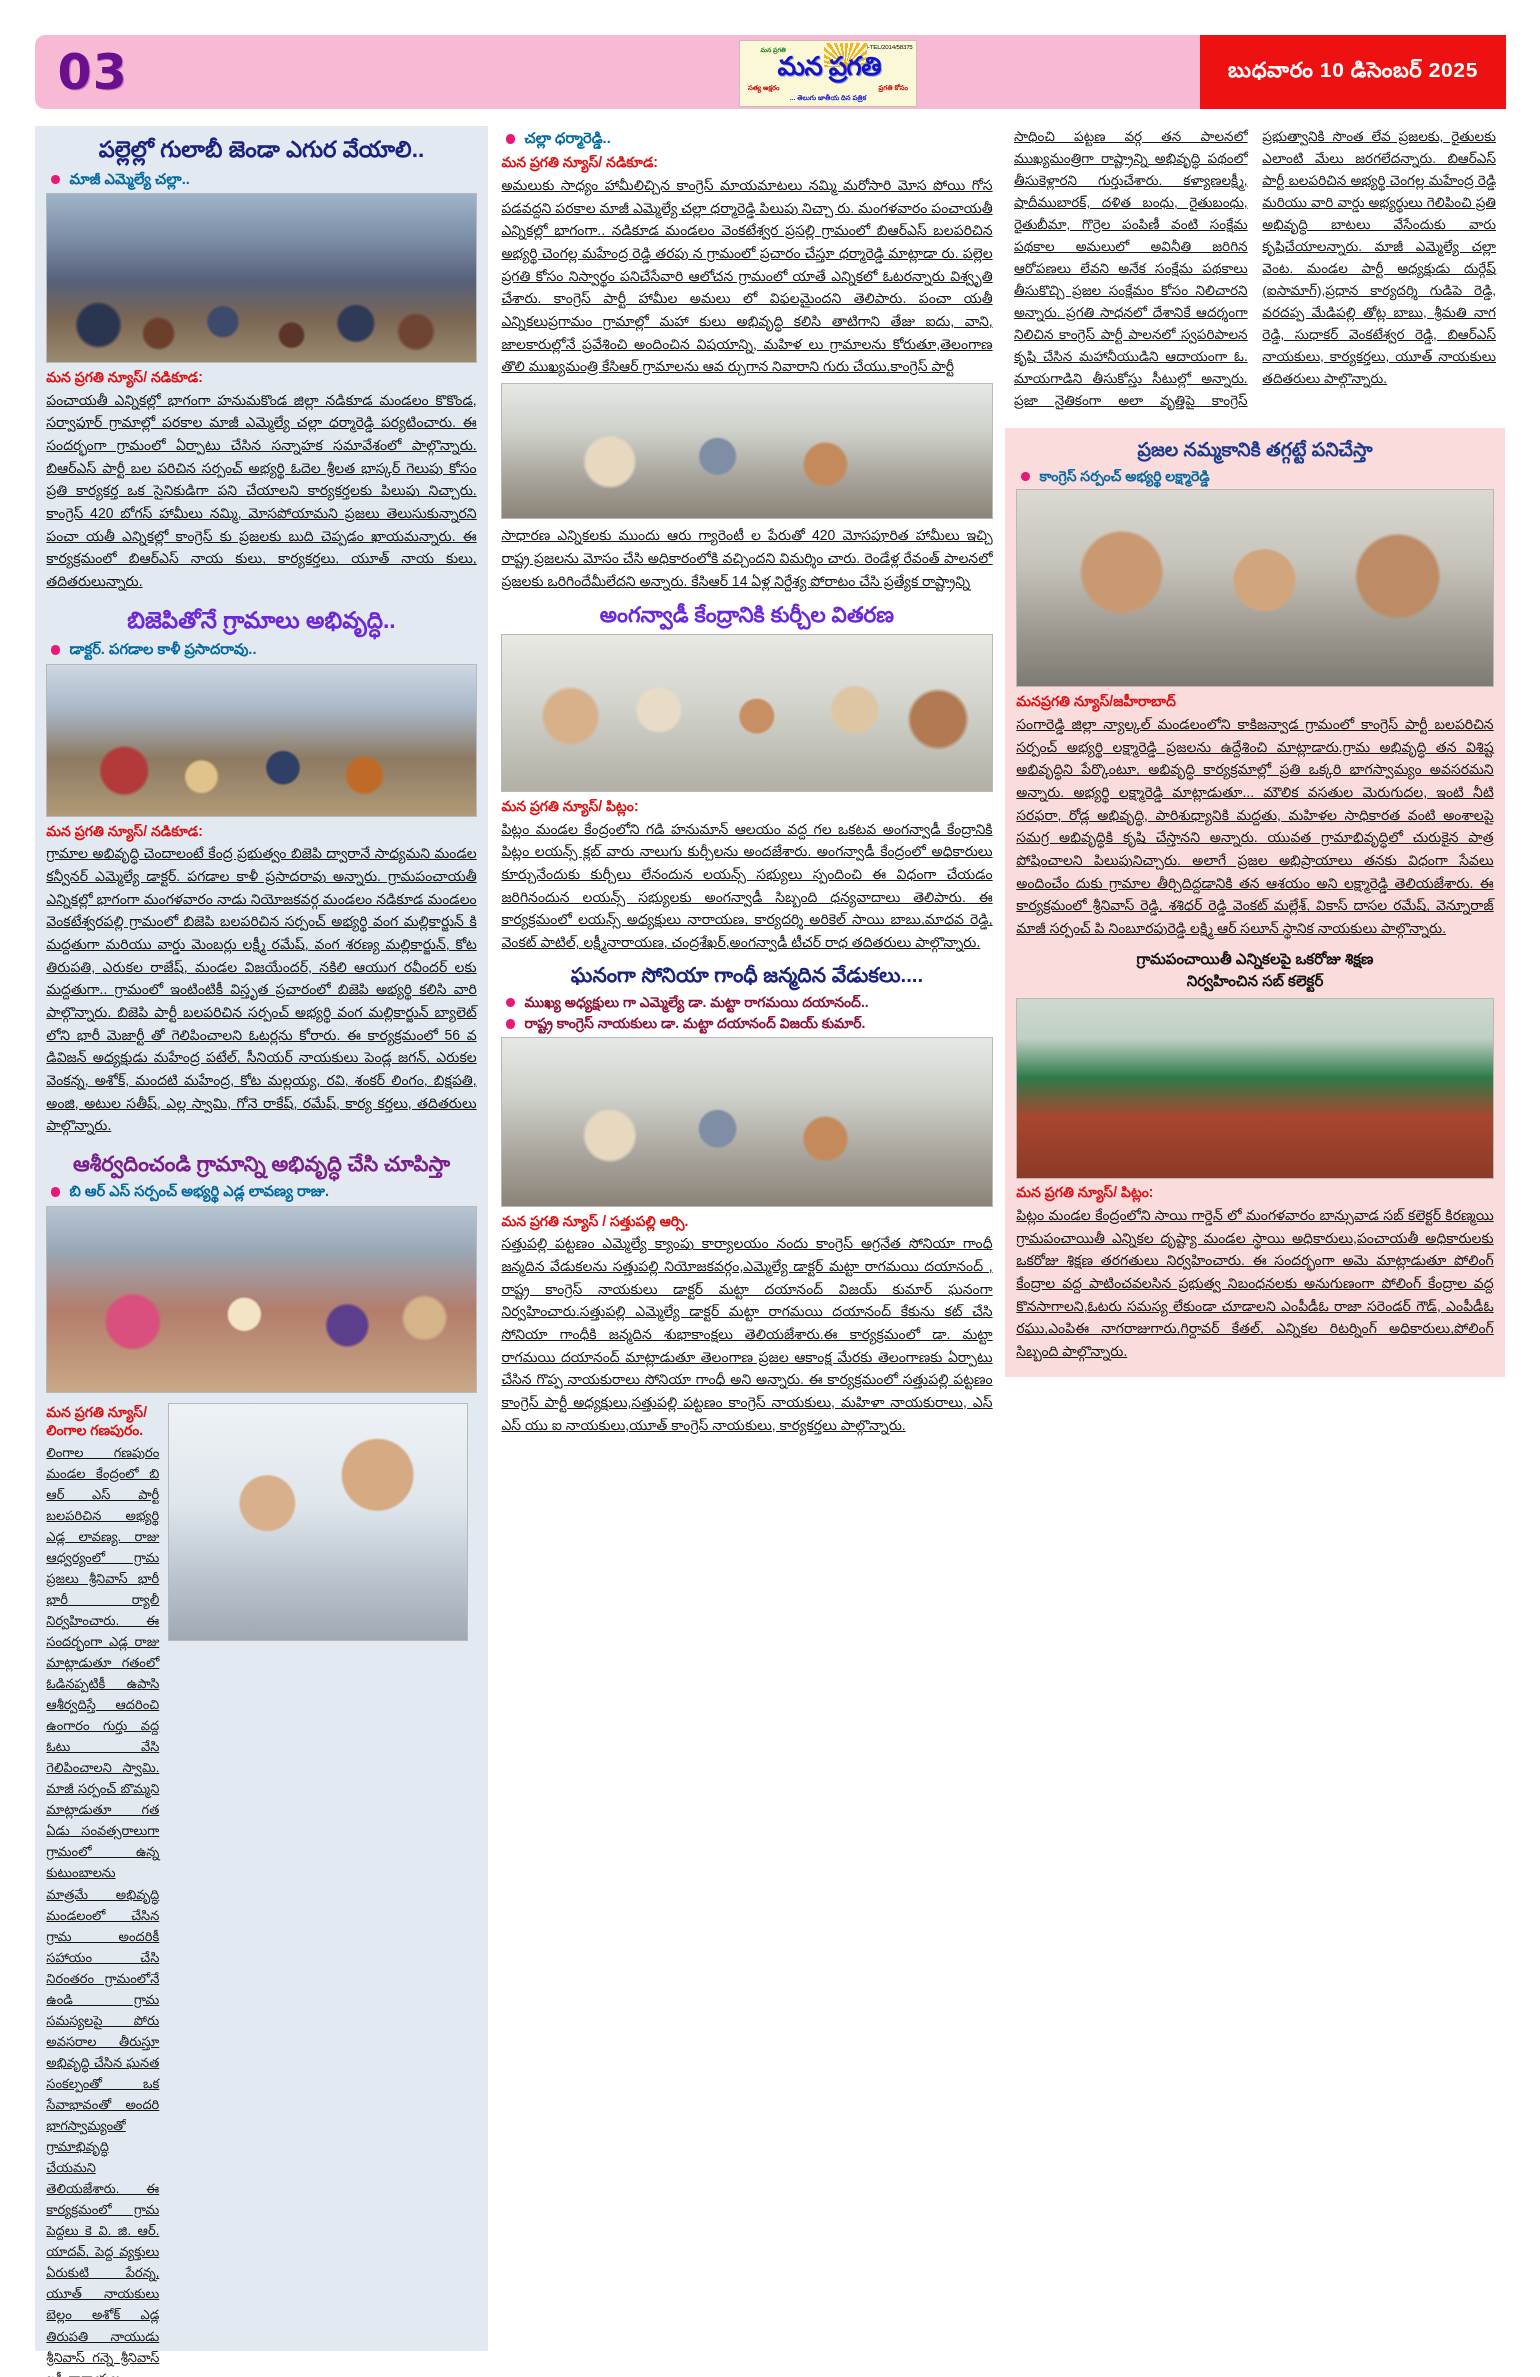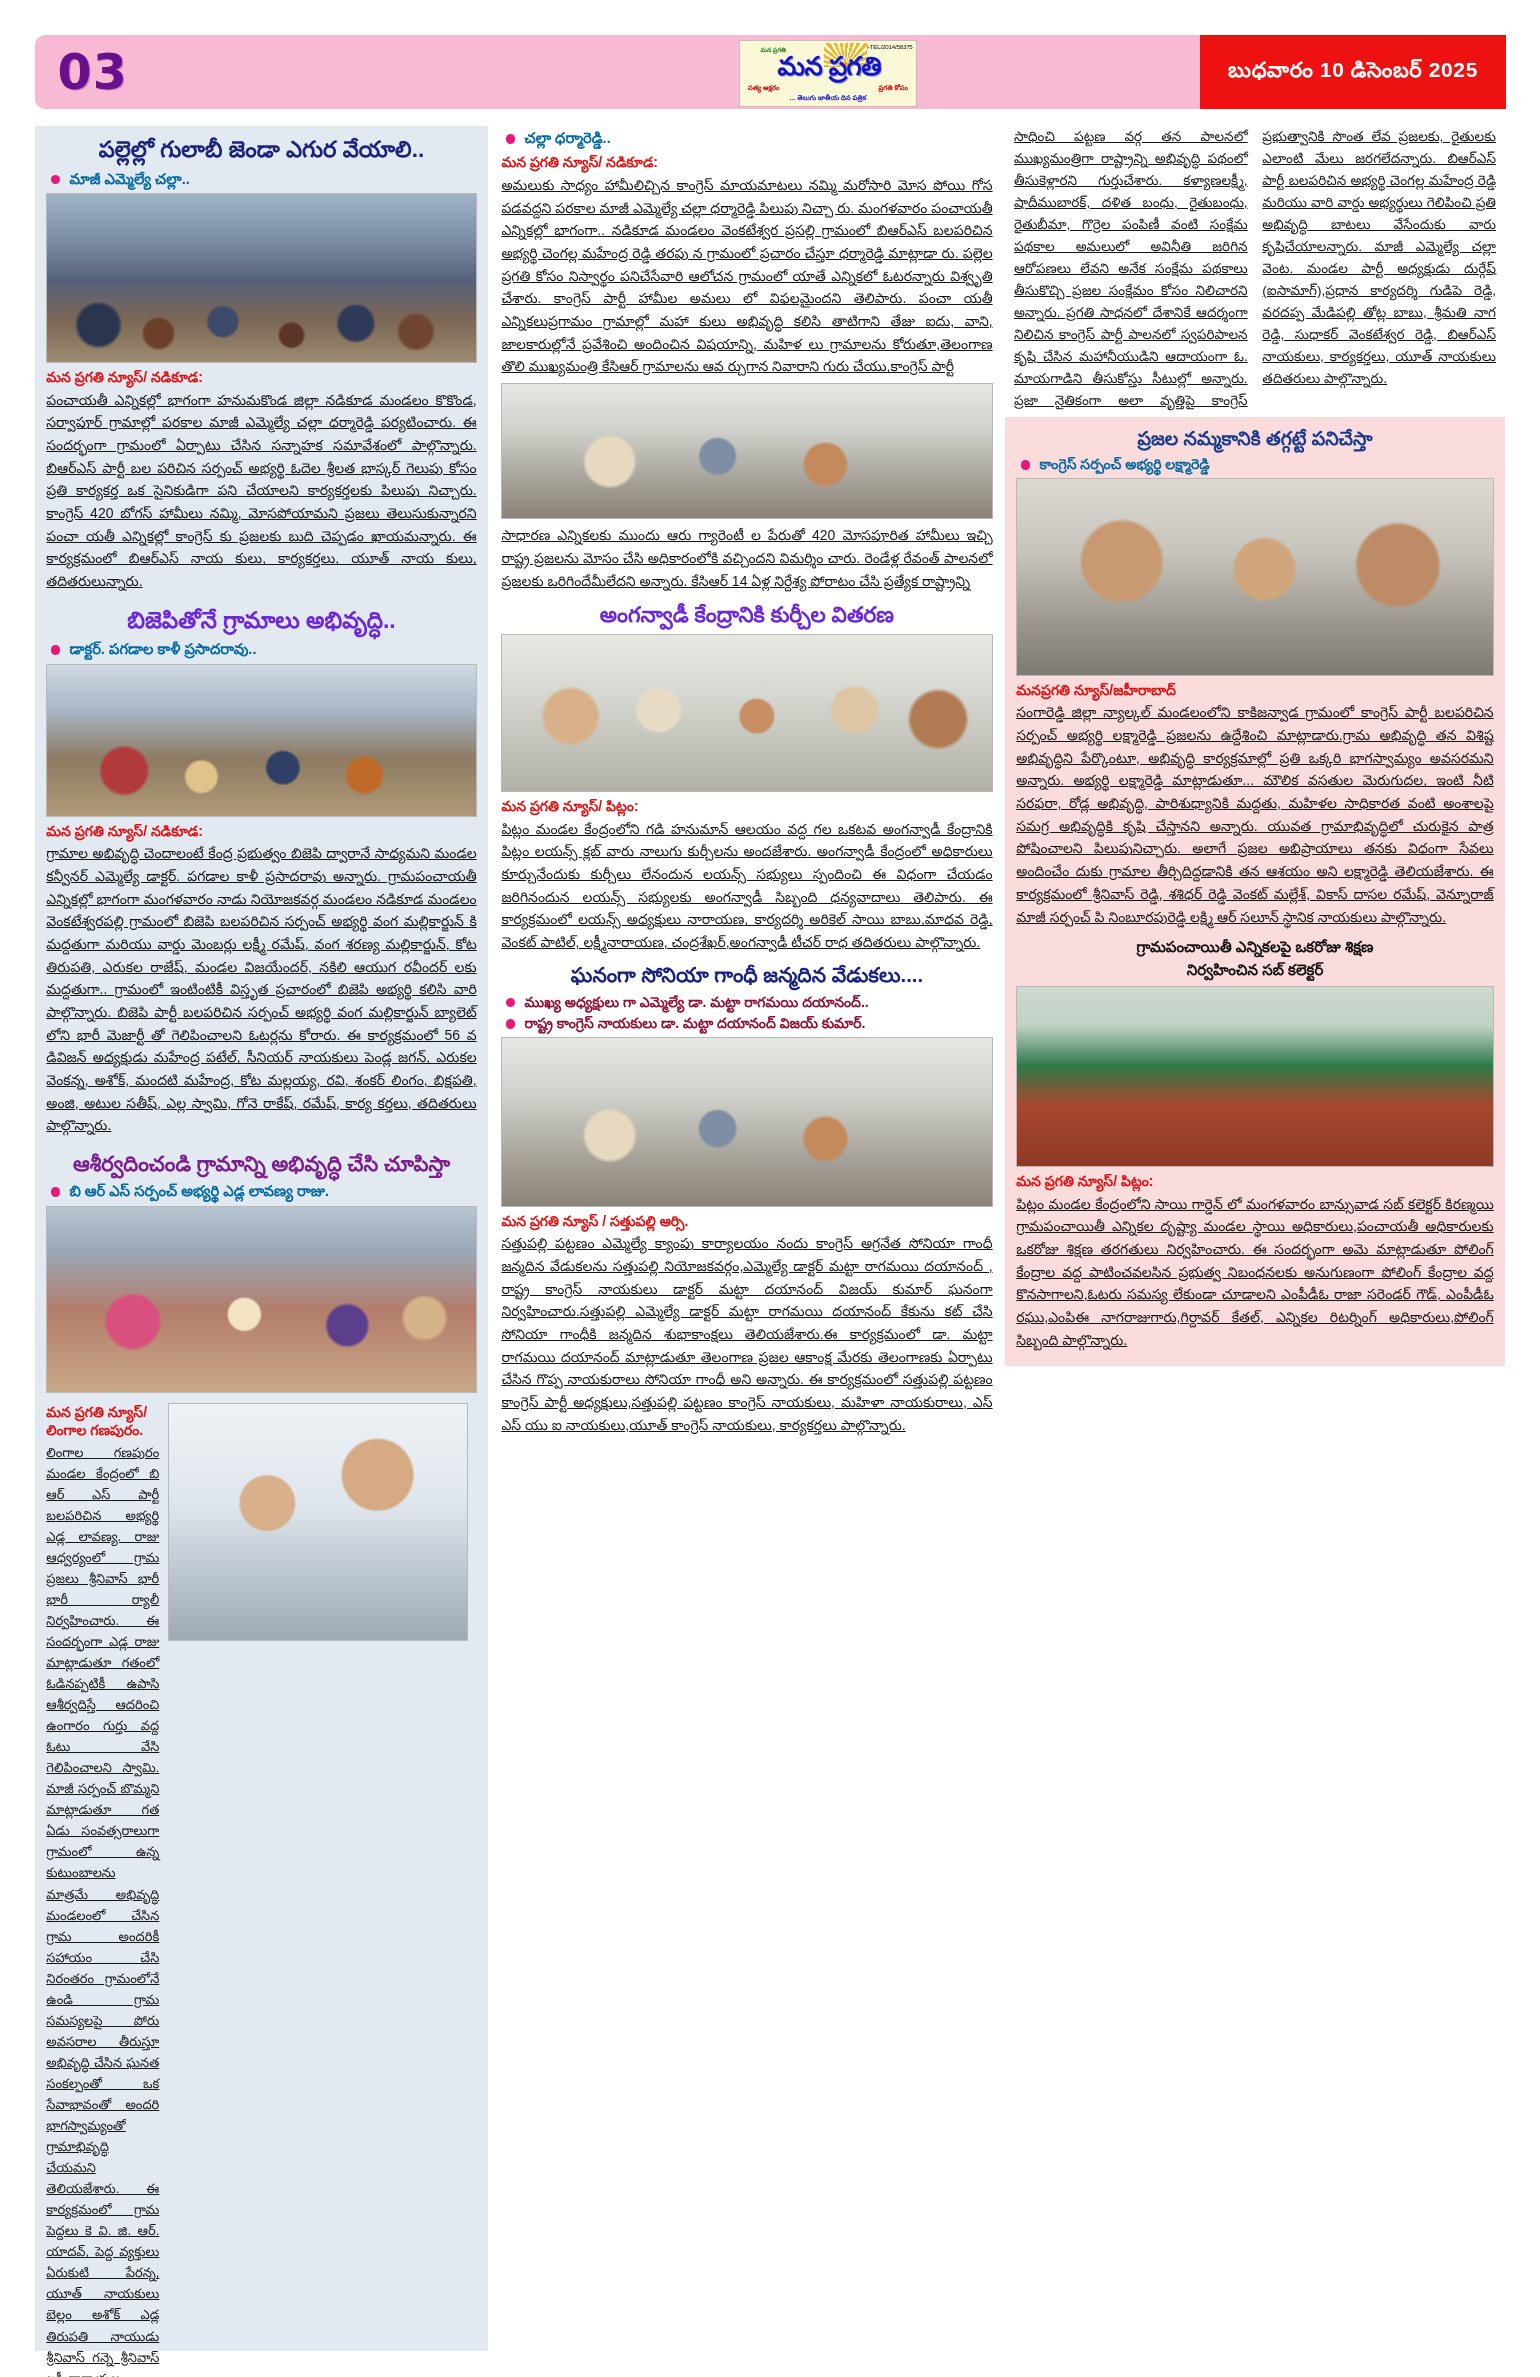--- a/index.html
+++ b/index.html
@@ -429,21 +429,21 @@
   </div>
 
 </div>
 
 <div class="col col-right">
 
   <div class="rt-lead">
     <div class="body-text two-col" style="font-size:13.6px;">సాధించి పట్టణ వర్గ తన పాలనలో ముఖ్యమంత్రిగా రాష్ట్రాన్ని అభివృద్ధి పథంలో తీసుకెళ్లారని గుర్తుచేశారు. కళ్యాణలక్ష్మీ, షాదీముబారక్, దళిత బంధు, రైతుబంధు, రైతుబీమా, గొర్రెల పంపిణీ వంటి సంక్షేమ పథకాల అమలులో అవినీతి జరిగిన ఆరోపణలు లేవని అనేక సంక్షేమ పథకాలు తీసుకొచ్చి ప్రజల సంక్షేమం కోసం నిలిచారని అన్నారు. ప్రగతి సాధనలో దేశానికే ఆదర్శంగా నిలిచిన కాంగ్రెస్ పార్టీ పాలనలో స్వపరిపాలన కృషి చేసిన మహానీయుడిని ఆదాయంగా ఓ. మాయగాడిని తీసుకోస్తు సీటుల్లో అన్నారు. ప్రజా నైతికంగా అలా వృత్తిపై కాంగ్రెస్ ప్రభుత్వానికి సొంత లేవ ప్రజలకు, రైతులకు ఎలాంటి మేలు జరగలేదన్నారు. బిఆర్ఎస్ పార్టీ బలపరిచిన అభ్యర్థి చెంగల్ల మహేంద్ర రెడ్డి మరియు వారి వార్డు అభ్యర్థులు గెలిపించి ప్రతి అభివృద్ధి బాటలు వేసేందుకు వారు కృషిచేయాలన్నారు. మాజీ ఎమ్మెల్యే చల్లా వెంట. మండల పార్టీ అధ్యక్షుడు దుర్గేష్ (ఐసామాగ్),ప్రధాన కార్యదర్శి గుడిపె రెడ్డి, వరదప్ప మేడిపల్లి తోట్ల బాబు, శ్రీమతి నాగ రెడ్డి, సుధాకర్ వెంకటేశ్వర రెడ్డి, బిఆర్ఎస్ నాయకులు, కార్యకర్తలు, యూత్ నాయకులు తదితరులు పాల్గొన్నారు.</div>
   </div>
 
-  <div class="pink-box" style="margin-top:4px;">
+  <div class="pink-box" style="margin-top:16px;">
     <div class="hl-blue-small">ప్రజల నమ్మకానికి తగ్గట్టే పనిచేస్తా</div>
     <div class="bullet-line" style="font-size:14px;">
       <span class="bullet-dot"></span>
       <span>కాంగ్రెస్ సర్పంచ్ అభ్యర్థి లక్ష్మారెడ్డి</span>
     </div>
     <div class="photo ph-men3" style="height:198px"></div>
     <div class="byline">మనప్రగతి న్యూస్/జహీరాబాద్</div>
     <div class="body-text">సంగారెడ్డి జిల్లా న్యాల్కల్ మండలంలోని కాకిజన్వాడ గ్రామంలో కాంగ్రెస్ పార్టీ బలపరిచిన సర్పంచ్ అభ్యర్థి లక్ష్మారెడ్డి ప్రజలను ఉద్దేశించి మాట్లాడారు.గ్రామ అభివృద్ధి తన విశిష్ట అభివృద్ధిని పేర్కొంటూ, అభివృద్ధి కార్యక్రమాల్లో ప్రతి ఒక్కరి భాగస్వామ్యం అవసరమని అన్నారు. అభ్యర్థి లక్ష్మారెడ్డి మాట్లాడుతూ... మౌలిక వసతుల మెరుగుదల, ఇంటి నీటి సరఫరా, రోడ్ల అభివృద్ధి, పారిశుధ్యానికి మద్దతు, మహిళల సాధికారత వంటి అంశాలపై సమగ్ర అభివృద్ధికి కృషి చేస్తానని అన్నారు. యువత గ్రామాభివృద్ధిలో చురుకైన పాత్ర పోషించాలని పిలుపునిచ్చారు. అలాగే ప్రజల అభిప్రాయాలు తనకు విధంగా సేవలు అందించేం దుకు గ్రామాల తీర్చిదిద్దడానికి తన ఆశయం అని లక్ష్మారెడ్డి తెలియజేశారు. ఈ కార్యక్రమంలో శ్రీనివాస్ రెడ్డి, శశిధర్ రెడ్డి వెంకట్ మల్లేశ్, వికాస్ దాసల రమేష్, వెన్నూరాజ్ మాజీ సర్పంచ్ పి నింబూరపురెడ్డి లక్ష్మి ఆర్ సలూన్ స్థానిక నాయకులు పాల్గొన్నారు.</div>
 
     <div>

